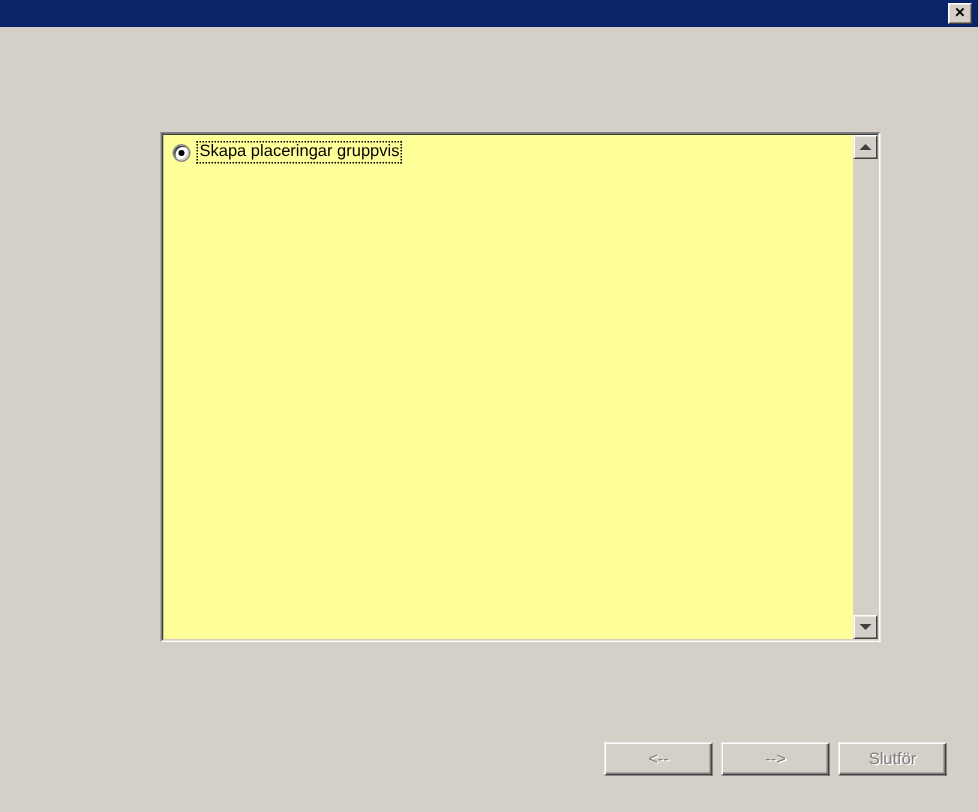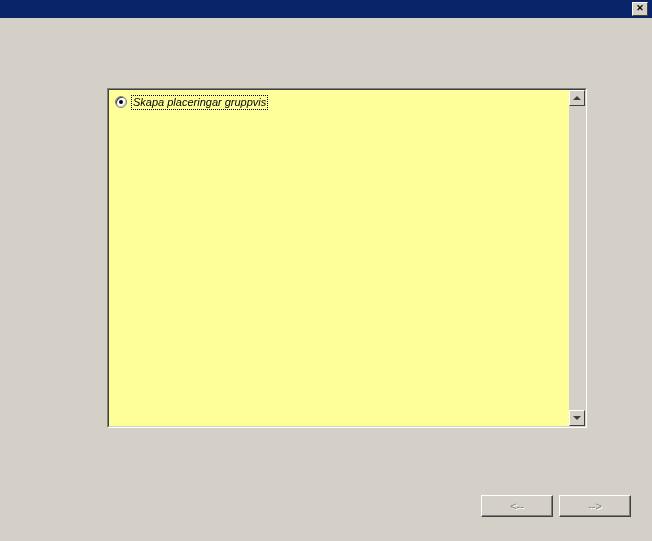--- a/index.html
+++ b/index.html
@@ -140,21 +140,20 @@
     width: 4px;
     height: 4px;
     border-radius: 50%;
     background: #000000;
   }
   .radio-label {
     border: 1px dotted #000000;
     padding: 0 1px;
     line-height: 13px;
     color: #000000;
-    font-style: italic;
   }
 
   .button-row {
     position: absolute;
     right: 20px;
     bottom: 20px;
     display: flex;
     gap: 6px;
   }
   .btn {
@@ -207,16 +206,17 @@
           <div class="scroll-btn">
               <div class="arrow-down"></div>
             </div>
         </div>
       </div>
     </div>
 
     <div class="button-row">
       <div class="btn disabled">&lt;--</div>
       <div class="btn disabled">--&gt;</div>
+      <div class="btn disabled">Slutför</div>
     </div>
 
   </div>
 </div>
 
 </body></html>

